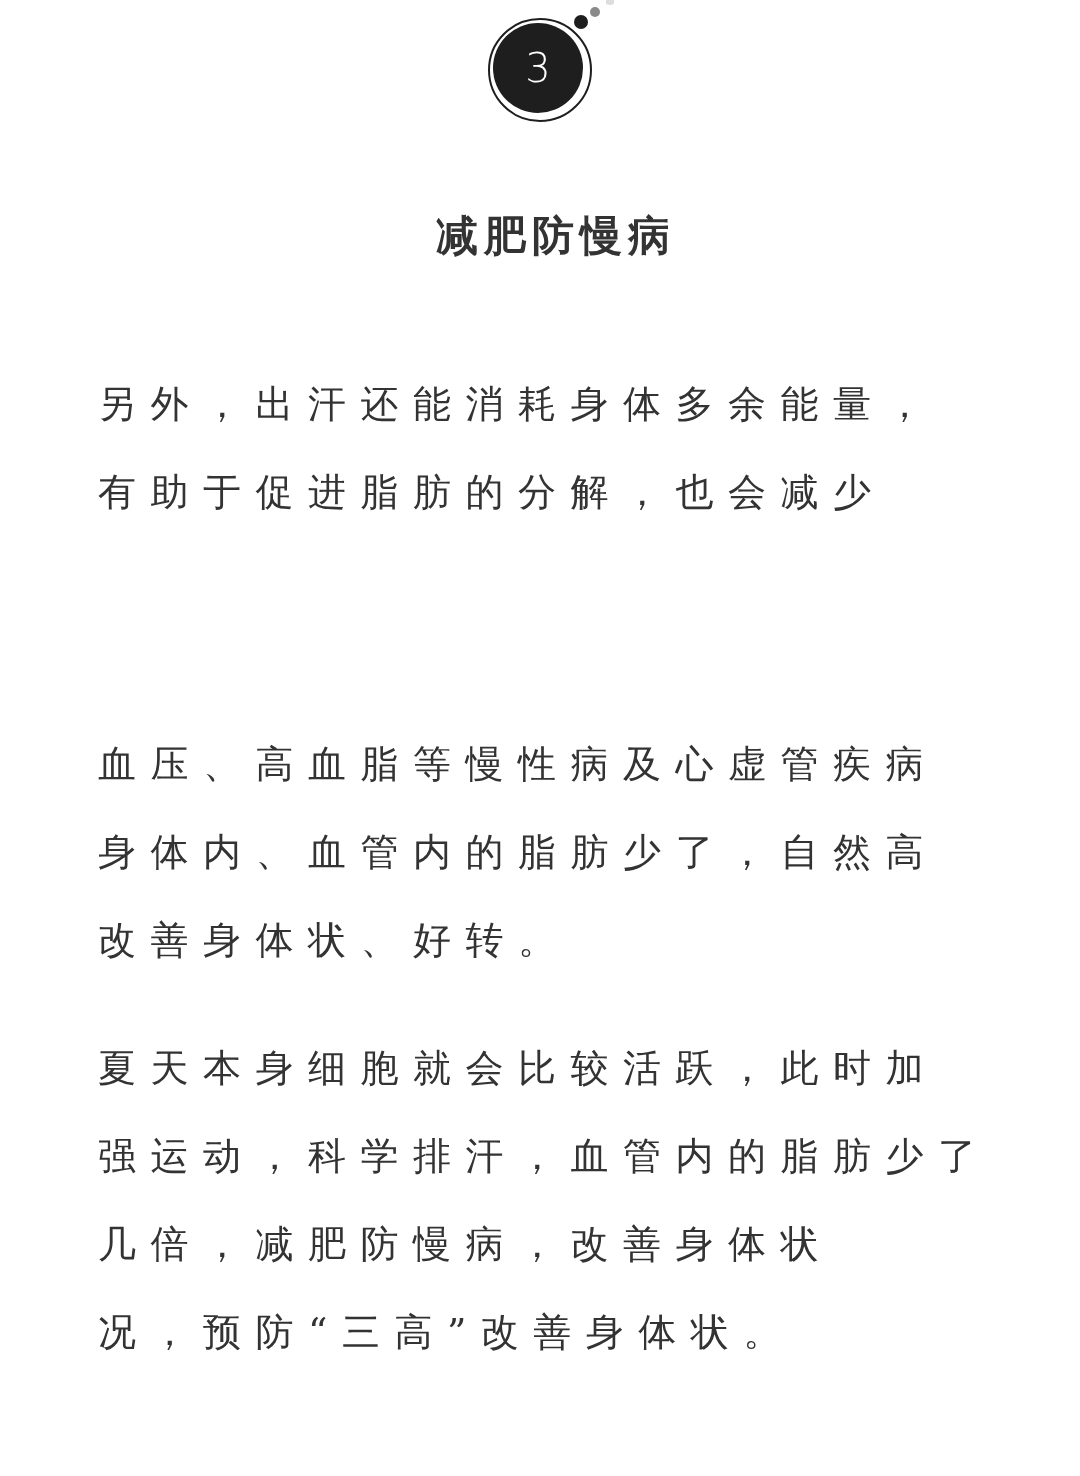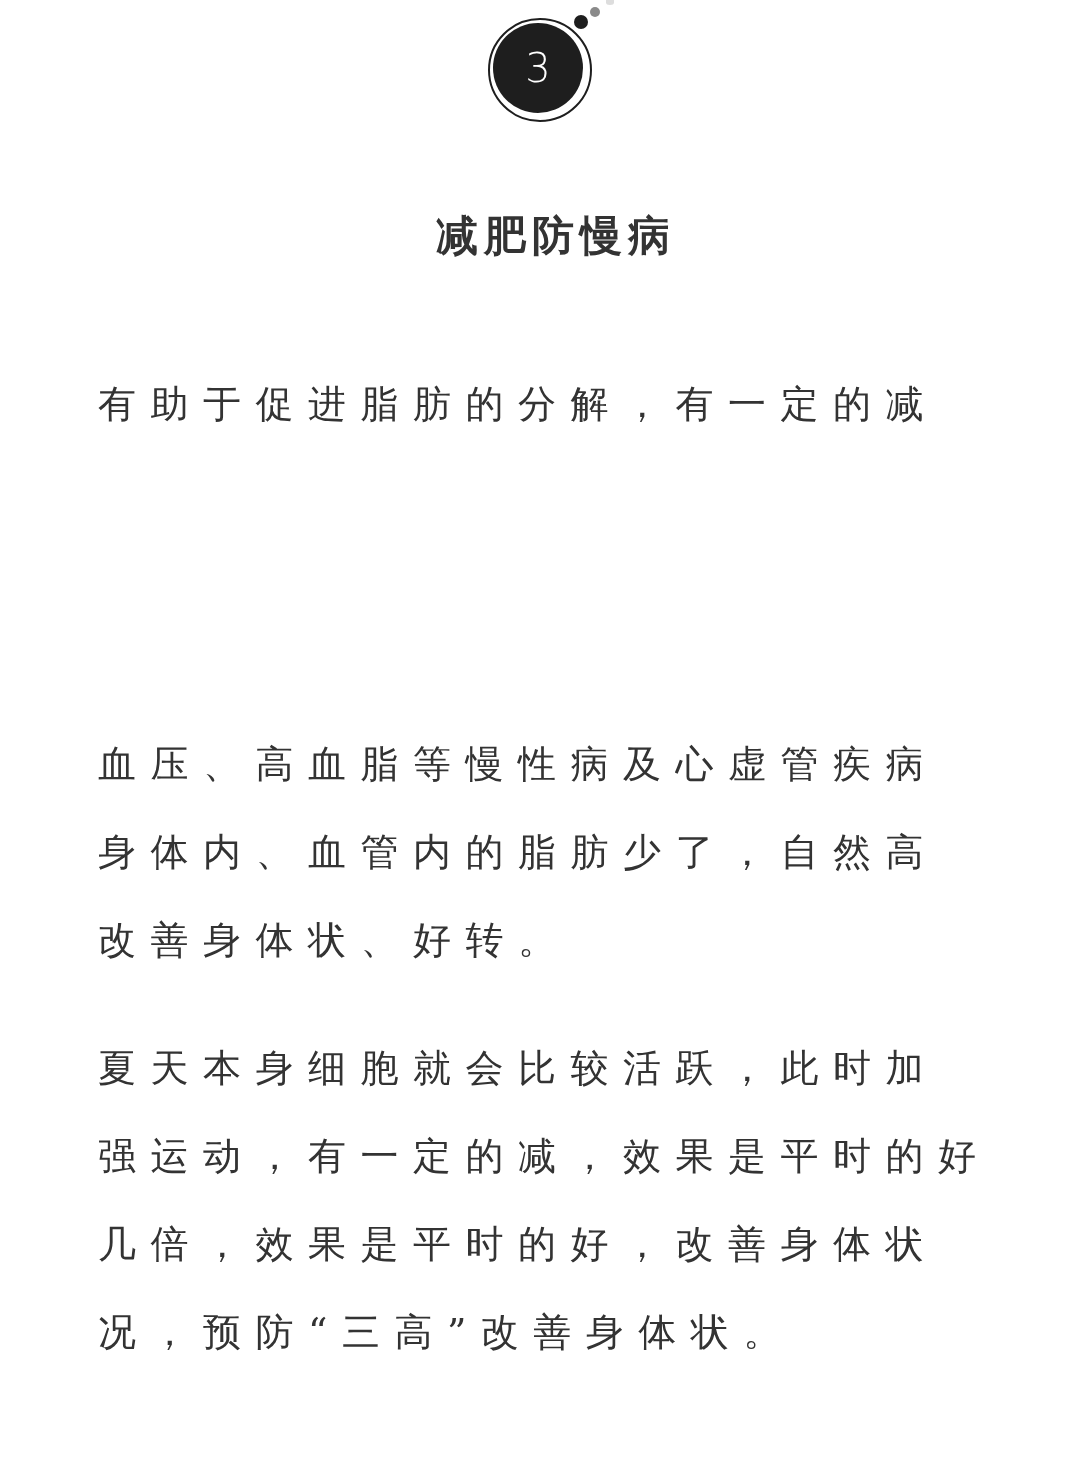--- a/index.html
+++ b/index.html
@@ -89,27 +89,28 @@
     <div class="badge-inner">3</div>
   </div>
   <div class="dot dot1"></div>
   <div class="dot dot2"></div>
   <div class="dot dot3"></div>
 </div>
 
 <h1 class="title" style="margin:16px;">减肥防慢病</h1>
 
 <div class="paragraph p1">
-  <span class="line">有助于促进脂肪的分解，有一定的减</span>
+  <span class="line">另外，出汗还能消耗身体多余能量，</span>
+  <span class="line">有助于促进脂肪的分解，也会减少</span>
 </div>
 
 <div class="paragraph p2">
   <span class="line">血压、高血脂等慢性病及心虚管疾病</span>
   <span class="line">身体内、血管内的脂肪少了，自然高</span>
   <span class="line">改善身体状、好转。</span>
 </div>
 
 <div class="paragraph p3">
   <span class="line">夏天本身细胞就会比较活跃，此时加</span>
-  <span class="line">强运动，有一定的减，效果是平时的好</span>
-  <span class="line">几倍，效果是平时的好，改善身体状</span>
+  <span class="line">强运动，科学排汗，血管内的脂肪少了</span>
+  <span class="line">几倍，减肥防慢病，改善身体状</span>
   <span class="line">况，预防“三高”改善身体状。</span>
 </div>
 
 </body></html>

